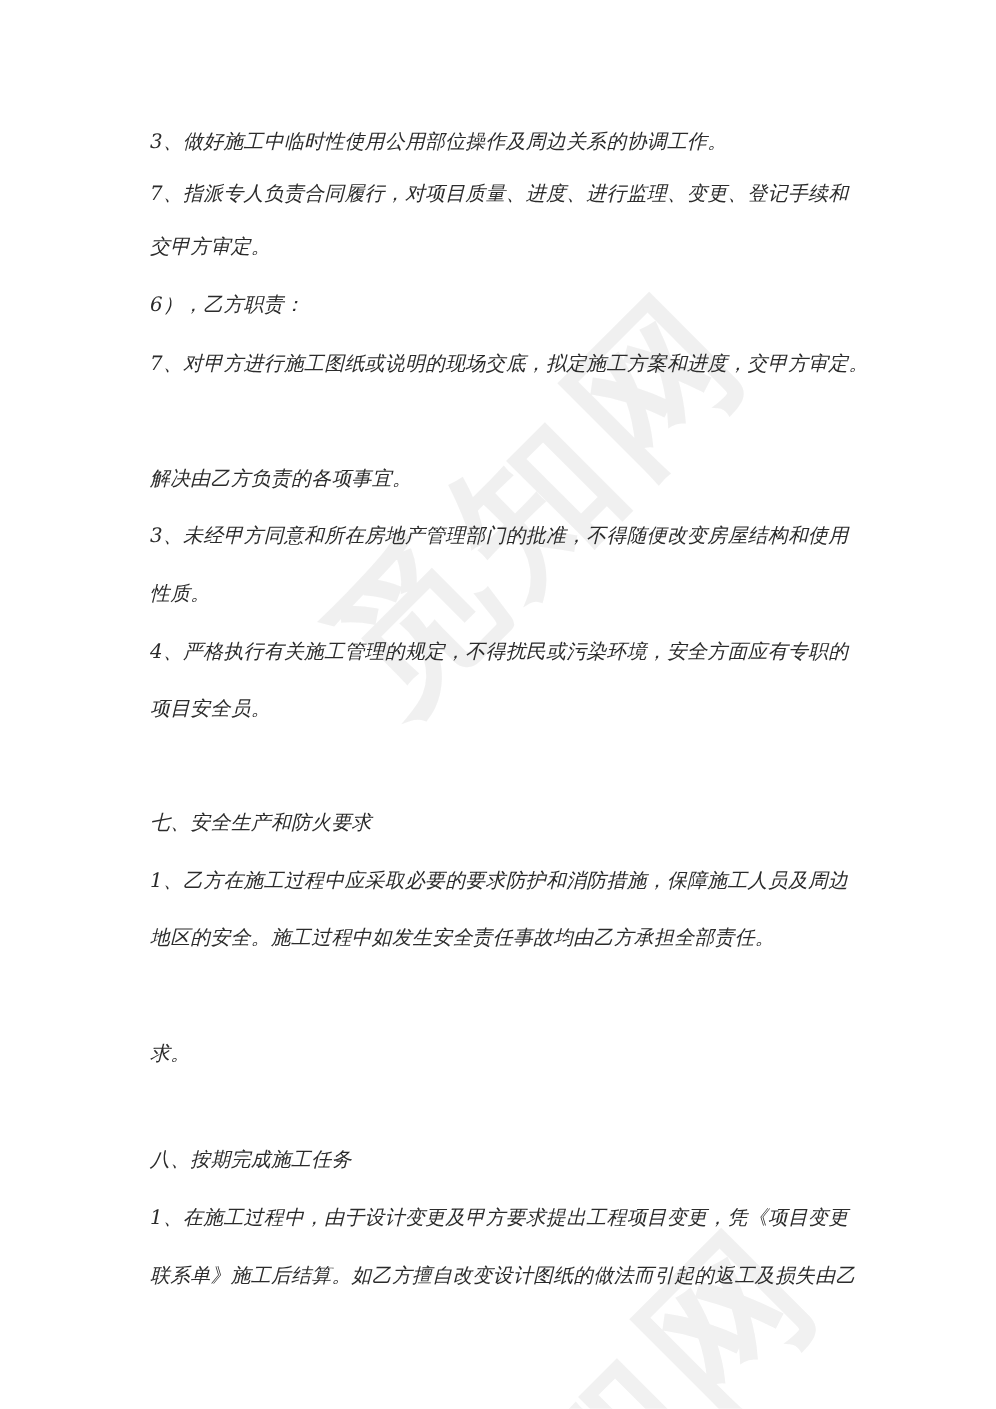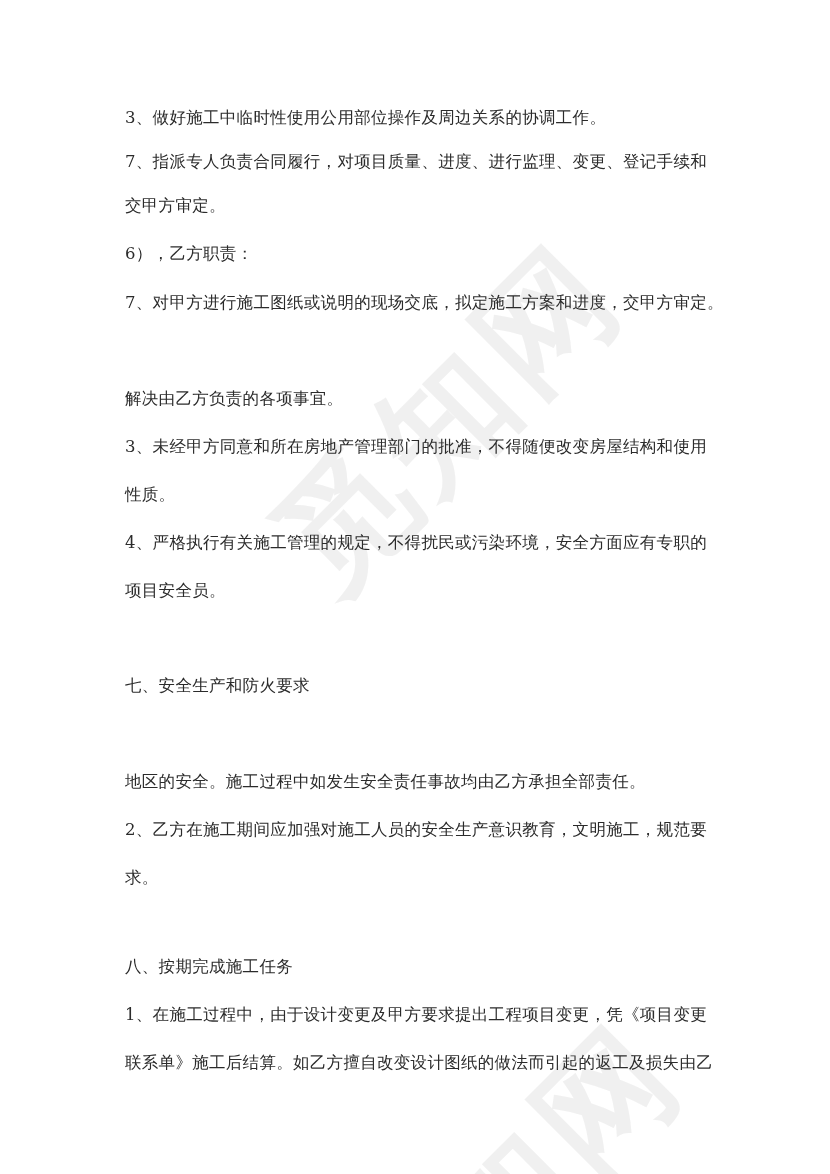--- a/index.html
+++ b/index.html
@@ -13,39 +13,40 @@
     font-family: "DejaVu Sans", sans-serif; font-size: 130px;
     transform: rotate(-45deg); white-space: nowrap; pointer-events: none;
     letter-spacing: 10px; opacity: 0.75;
   }
   .wm1 { left: 240px; top: 330px; }
   .wm2 { left: 300px; top: 1110px; }
   .line {
     position: absolute; left: 125px; width: 590px;
     font-size: 16.5px; line-height: 20px; color: #2b2b2b; white-space: nowrap;
     letter-spacing: 0.3px;
+    font-style: italic;
   }
 </style>
 </head>
 <body>
 
 <div class="page">
   <div class="watermark wm1">觅知网</div>
   <div class="watermark wm2">觅知网</div>
 
   <div class="line" style="top:108px">3、做好施工中临时性使用公用部位操作及周边关系的协调工作。</div>
   <div class="line" style="top:152px">7、指派专人负责合同履行，对项目质量、进度、进行监理、变更、登记手续和</div>
   <div class="line" style="top:196px">交甲方审定。</div>
   <div class="line" style="top:244px">6），乙方职责：</div>
   <div class="line" style="top:293px">7、对甲方进行施工图纸或说明的现场交底，拟定施工方案和进度，交甲方审定。</div>
   <div class="line" style="top:389px">解决由乙方负责的各项事宜。</div>
   <div class="line" style="top:437px">3、未经甲方同意和所在房地产管理部门的批准，不得随便改变房屋结构和使用</div>
   <div class="line" style="top:485px">性质。</div>
   <div class="line" style="top:533px">4、严格执行有关施工管理的规定，不得扰民或污染环境，安全方面应有专职的</div>
   <div class="line" style="top:676px">七、安全生产和防火要求</div>
   <div class="line" style="top:581px">项目安全员。</div>
+  <div class="line" style="top:724px">1、乙方在施工过程中应采取必要的要求防护和消防措施，保障施工人员及周边</div>
   <div class="line" style="top:772px">地区的安全。施工过程中如发生安全责任事故均由乙方承担全部责任。</div>
-  <div class="line" style="top:820px">2、乙方在施工期间应加强对施工人员的安全生产意识教育，文明施工，规范要</div>
   <div class="line" style="top:868px">求。</div>
   <div class="line" style="top:957px">八、按期完成施工任务</div>
   <div class="line" style="top:1005px">1、在施工过程中，由于设计变更及甲方要求提出工程项目变更，凭《项目变更</div>
   <div class="line" style="top:1053px">联系单》施工后结算。如乙方擅自改变设计图纸的做法而引起的返工及损失由乙</div>
 </div>
 
 </body></html>

